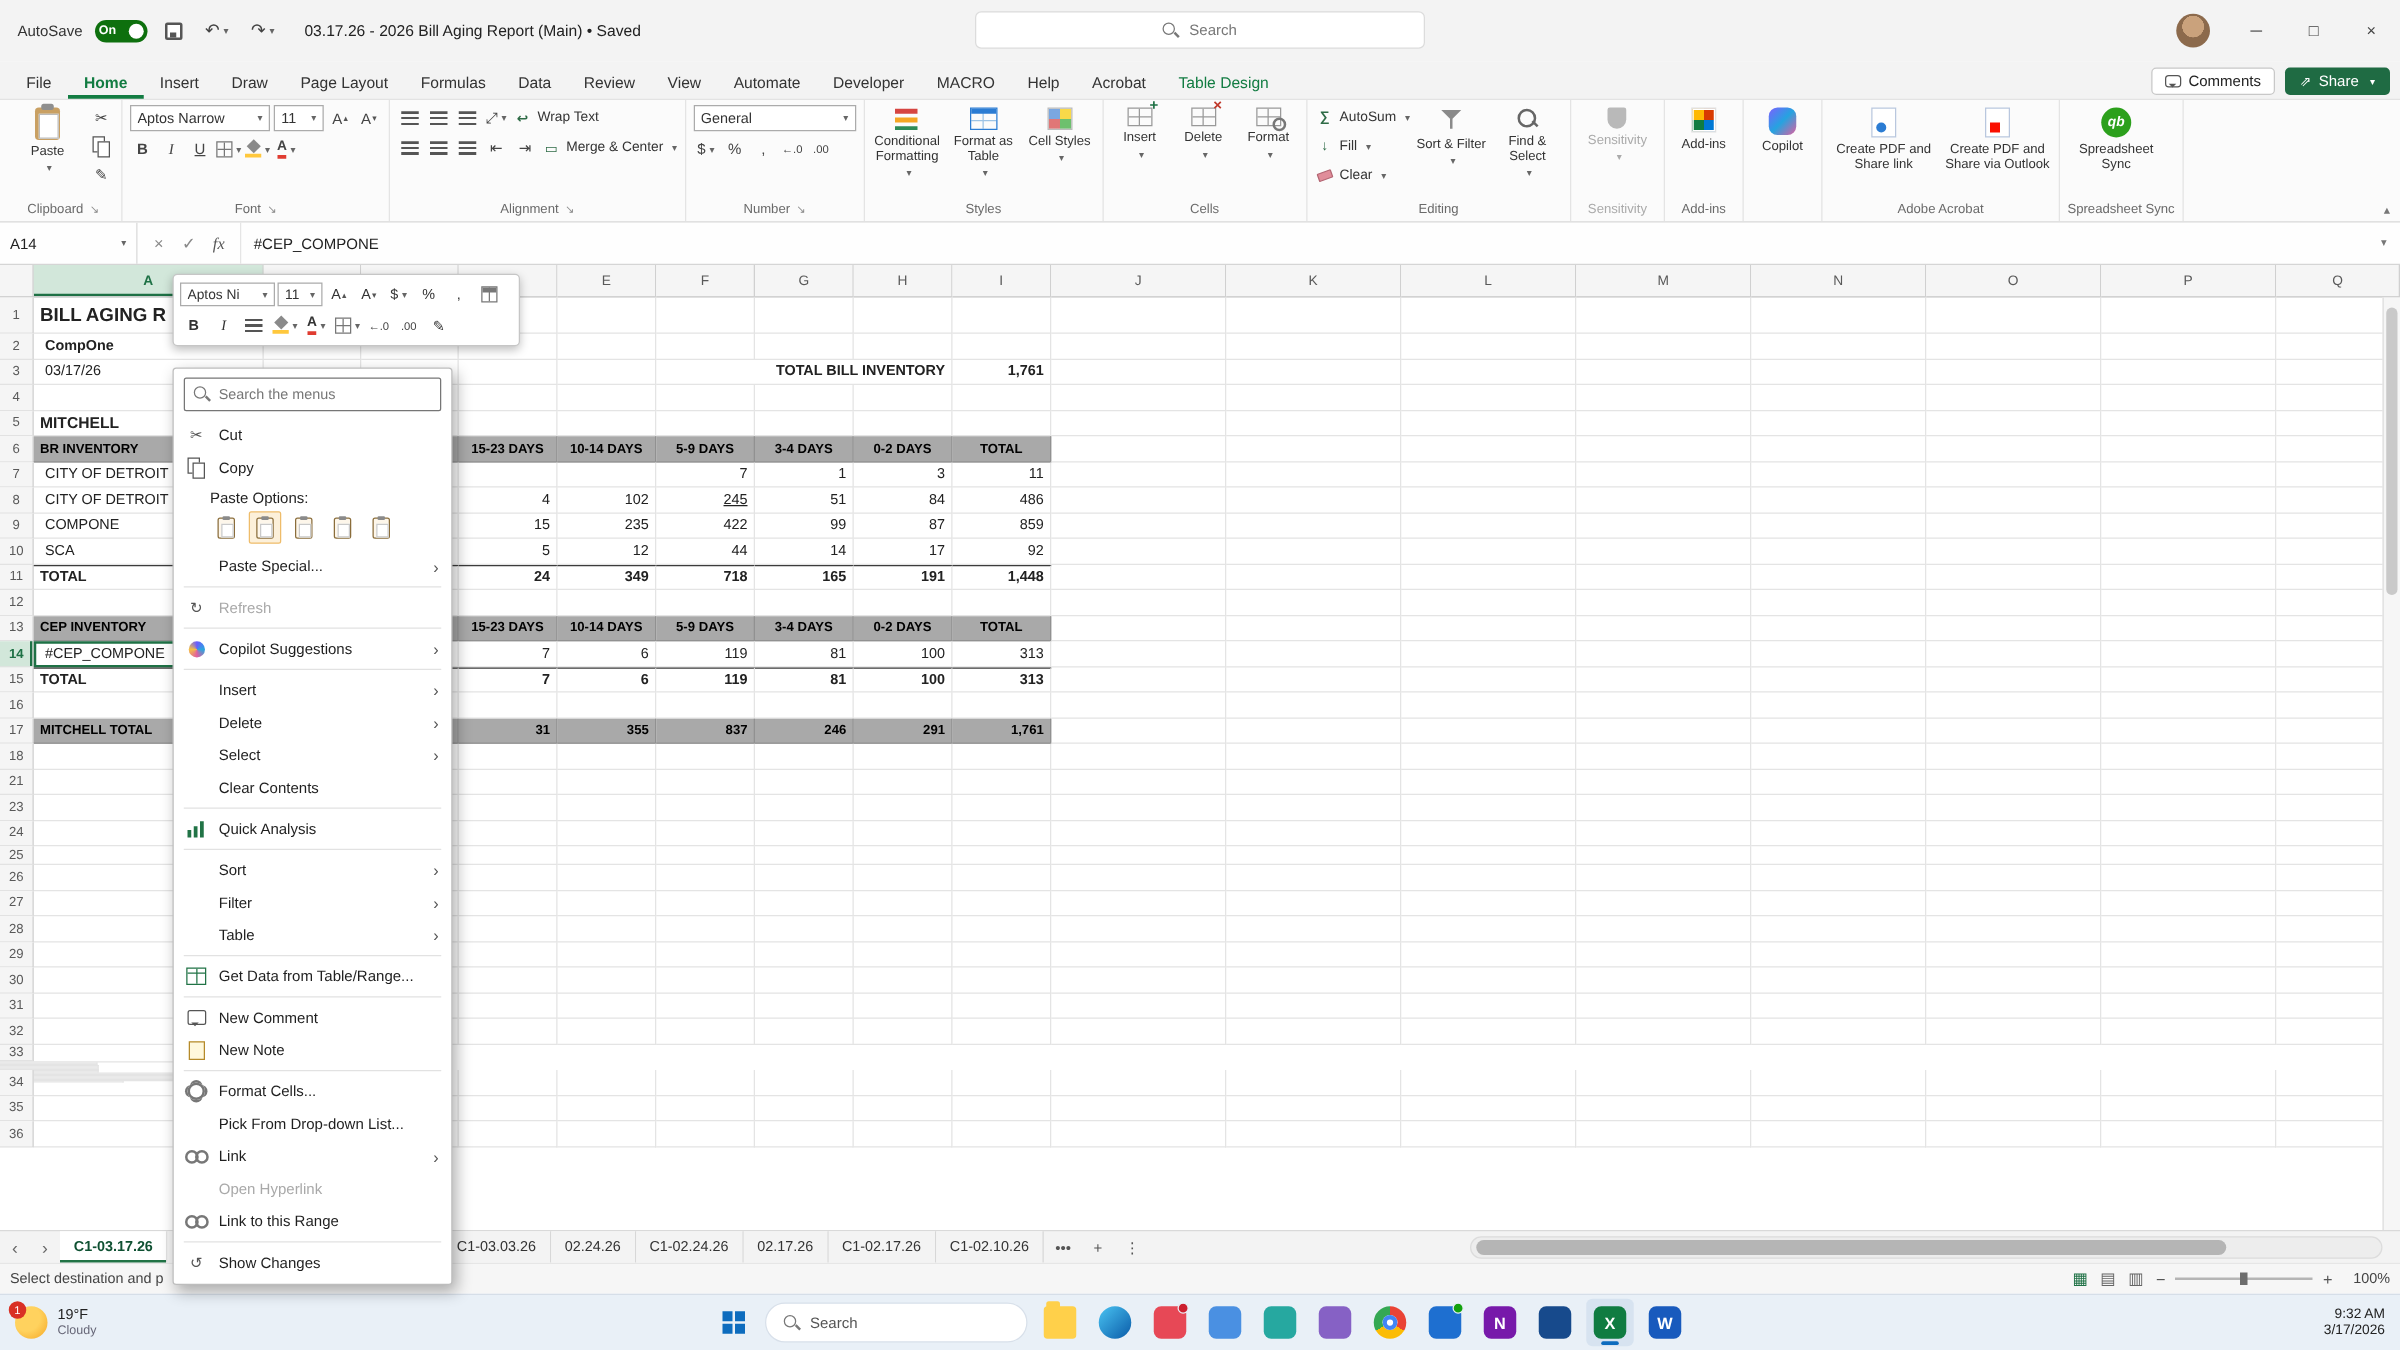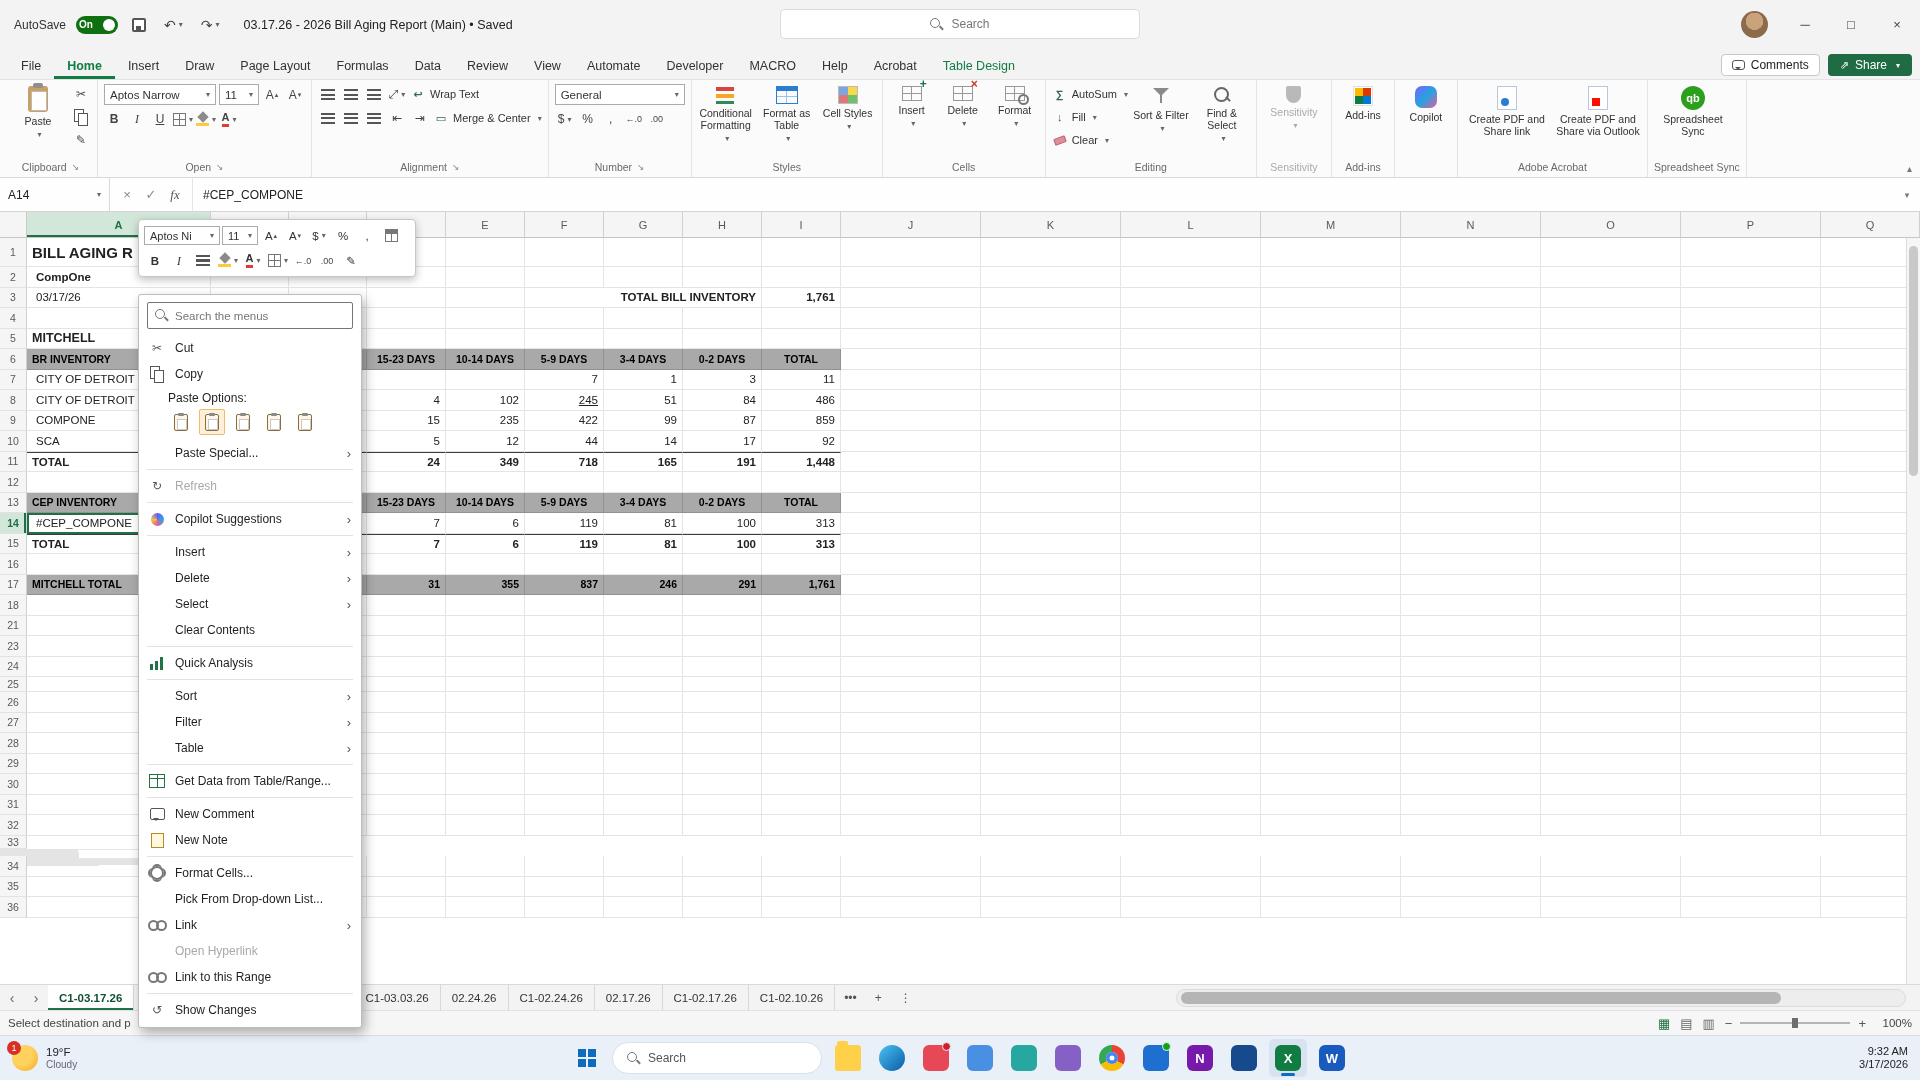--- a/index.html
+++ b/index.html
@@ -86,21 +86,21 @@
 .funnelwrap::after{content:"";position:absolute;left:9px;top:9px;width:2px;height:8px;background:#8a8a8a}
 .ic-findbig{width:18px;height:18px;position:relative;display:inline-block}
 .ic-findbig::before{content:"";position:absolute;left:1px;top:1px;width:11px;height:11px;border:2px solid #666;border-radius:50%}
 .ic-findbig::after{content:"";position:absolute;left:12px;top:12px;width:6px;height:2px;background:#666;transform:rotate(45deg)}
 .ic-shield{width:15px;height:17px;background:#b9b9b9;border-radius:2px 2px 8px 8px;display:inline-block}
 .ic-addins{width:20px;height:20px;background:conic-gradient(#d83b01 0 25%,#0078d4 25% 50%,#107c41 50% 75%,#ffb900 75%),linear-gradient(#fff,#fff);background-blend-mode:normal;border:1px solid #e0e0e0;display:inline-block;box-shadow:inset 0 0 0 1px #fff}
 .ic-copilotbig{width:22px;height:22px;border-radius:7px;background:linear-gradient(135deg,#7b61ff,#25a3e0 50%,#e05fa0);display:inline-block}
 .ic-pdfdoc{width:20px;height:24px;background:#fff;border:1px solid #b9c7de;position:relative;display:inline-block}
 .ic-pdfdoc::before{content:"";position:absolute;left:3px;bottom:3px;width:8px;height:8px;background:#fa0f00}
 .ic-pdfdoc.blue::before{background:#2b7cd3;border-radius:50%}
-.ic-qb{width:24px;height:24px;border-radius:50%;background:#2ca01c;color:#fff;font-weight:700;font-size:11px;display:inline-flex;align-items:center;justify-content:center}
+.ic-qb{width:24px;height:24px;border-radius:50%;background:#2ca01c;color:#fff;font-weight:700;font-style:italic;font-size:11px;display:inline-flex;align-items:center;justify-content:center}
 .rg.grayed,.rg.grayed *{color:#aaa!important}
 .ribbon-collapse{position:absolute;right:8px;bottom:3px;font-size:10px;color:#777;cursor:pointer}
 
 
 .fbar{height:34px;background:#fefefe;border-bottom:1px solid #d5d5d5;display:flex;align-items:stretch}
 .namebox{width:110px;border-right:1px solid #d9d9d9;display:flex;align-items:center;padding:0 8px;font-size:12px;gap:6px;cursor:text}
 .namebox span:first-child{flex:1}
 .fb-btns{display:flex;align-items:center;gap:2px;padding:0 6px;border-right:1px solid #e5e5e5}
 .fbtn{width:22px;height:22px;display:inline-flex;align-items:center;justify-content:center;color:#8a8a8a;font-size:13px;cursor:pointer}
 .fbtn.fx{font-style:italic;font-family:"Liberation Serif",serif;color:#555}
@@ -324,21 +324,21 @@
             <span class="ic-fill"></span>
             <span class="car">▾</span>
           </span>
         <span class="sbtn">
             <span class="ic-fontcolor">A</span>
             <span class="car">▾</span>
           </span>
       </div>
     </div>
     <div class="rg-label">
-        <span>Open</span>
+        <span>Font</span>
         <span class="launcher">↘</span>
       </div>
   </div>
 
   <div class="rg">
     <div class="rg-body col">
       <div class="hrow">
         <span class="sbtn">
             <span class="bars"></span>
           </span>

